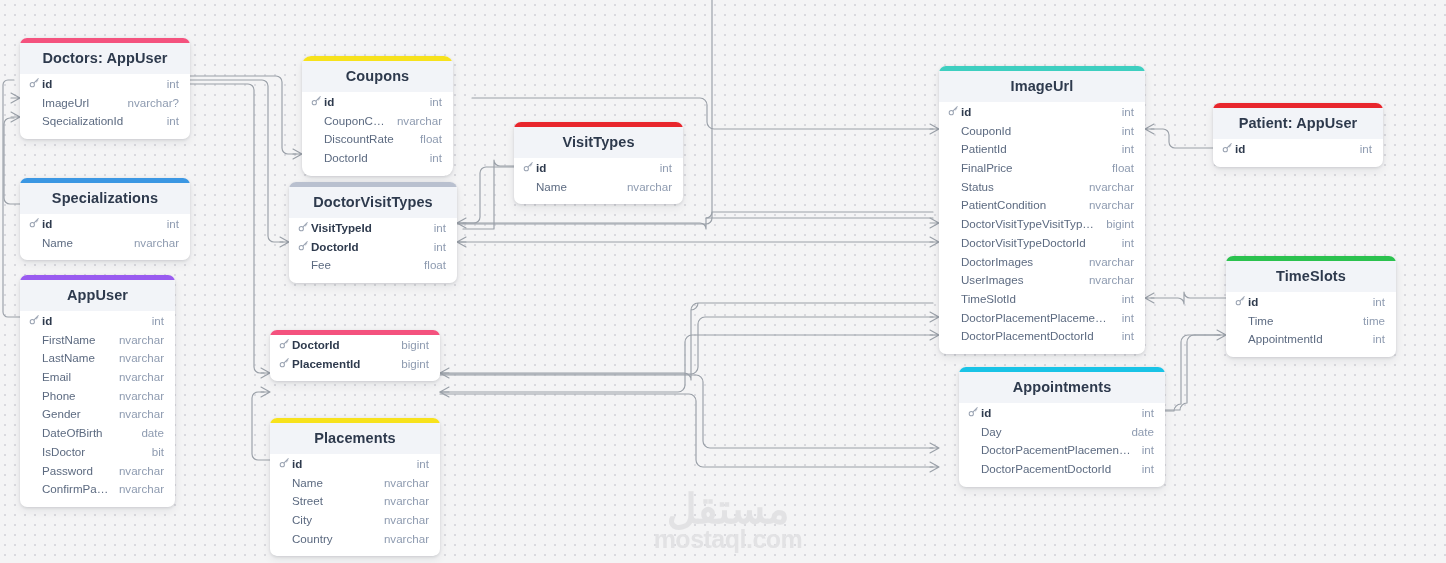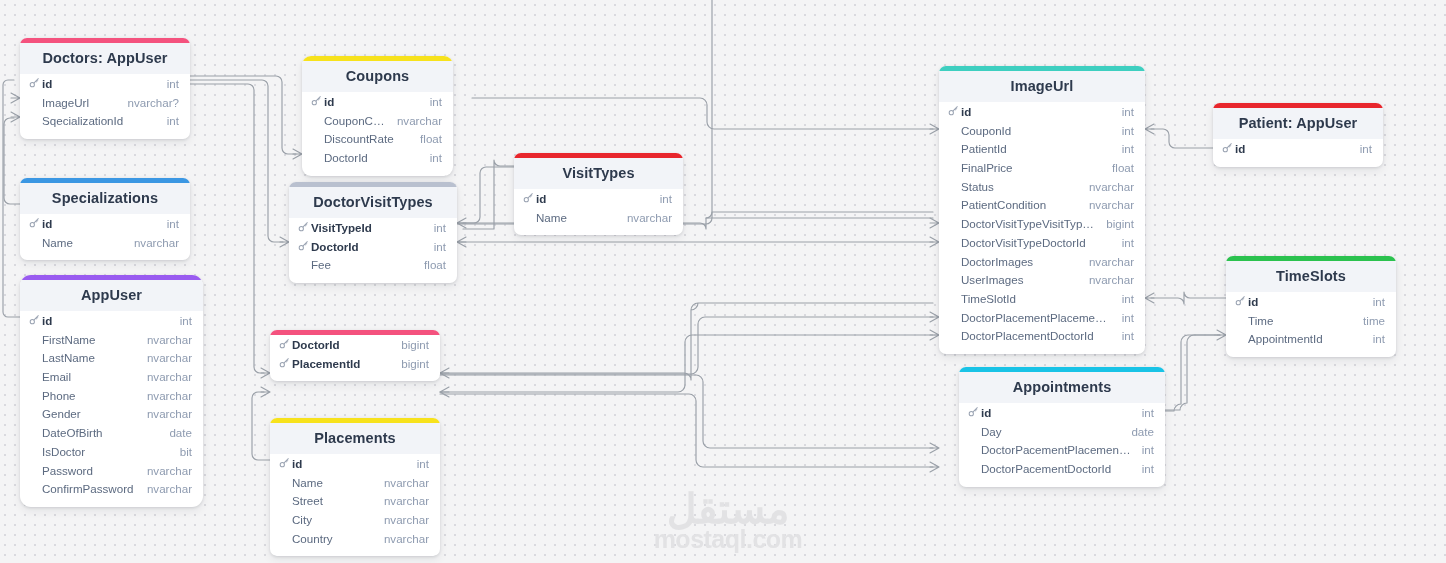--- a/index.html
+++ b/index.html
@@ -184,21 +184,21 @@
     <span class="fname">id</span>
     <span class="ftype">int</span>
   </div>
           <div class="row">
     <span class="kslot"></span>
     <span class="fname">Name</span>
     <span class="ftype">nvarchar</span>
   </div>
         </div>
   </div>
-      <div class="tbl" style="left: 20px; top: 275px; width: 183px; border-radius: 11px;">
+      <div class="tbl" style="left: 20px; top: 275px; width: 155px;">
     <div class="accent" style="background: rgb(154, 92, 240);"></div>
     <div class="tname">AppUser</div>
     <div class="rows">
           <div class="row pk">
     <span class="kslot">
               <svg class="keyicon" width="11" height="11" viewBox="0 0 12 12" fill="none" stroke="#9aa3b2" stroke-width="1.1">
                 <circle cx="3.6" cy="8.4" r="2.3"></circle>
                 <path d="M5.3,6.7 L10.4,1.6 M8.6,3.4 L9.8,4.5 M7.4,4.6 L8.5,5.7"></path>
               </svg>
             </span>
@@ -307,21 +307,21 @@
     <span class="fname">DoctorId</span>
     <span class="ftype">int</span>
   </div>
           <div class="row">
     <span class="kslot"></span>
     <span class="fname">Fee</span>
     <span class="ftype">float</span>
   </div>
         </div>
   </div>
-      <div class="tbl" style="left: 514px; top: 122px; width: 169px; margin-top: 31px;">
+      <div class="tbl" style="left: 514px; top: 122px; width: 169px;">
     <div class="accent" style="background: rgb(232, 38, 44);"></div>
     <div class="tname">VisitTypes</div>
     <div class="rows">
           <div class="row pk">
     <span class="kslot">
               <svg class="keyicon" width="11" height="11" viewBox="0 0 12 12" fill="none" stroke="#9aa3b2" stroke-width="1.1">
                 <circle cx="3.6" cy="8.4" r="2.3"></circle>
                 <path d="M5.3,6.7 L10.4,1.6 M8.6,3.4 L9.8,4.5 M7.4,4.6 L8.5,5.7"></path>
               </svg>
             </span>

